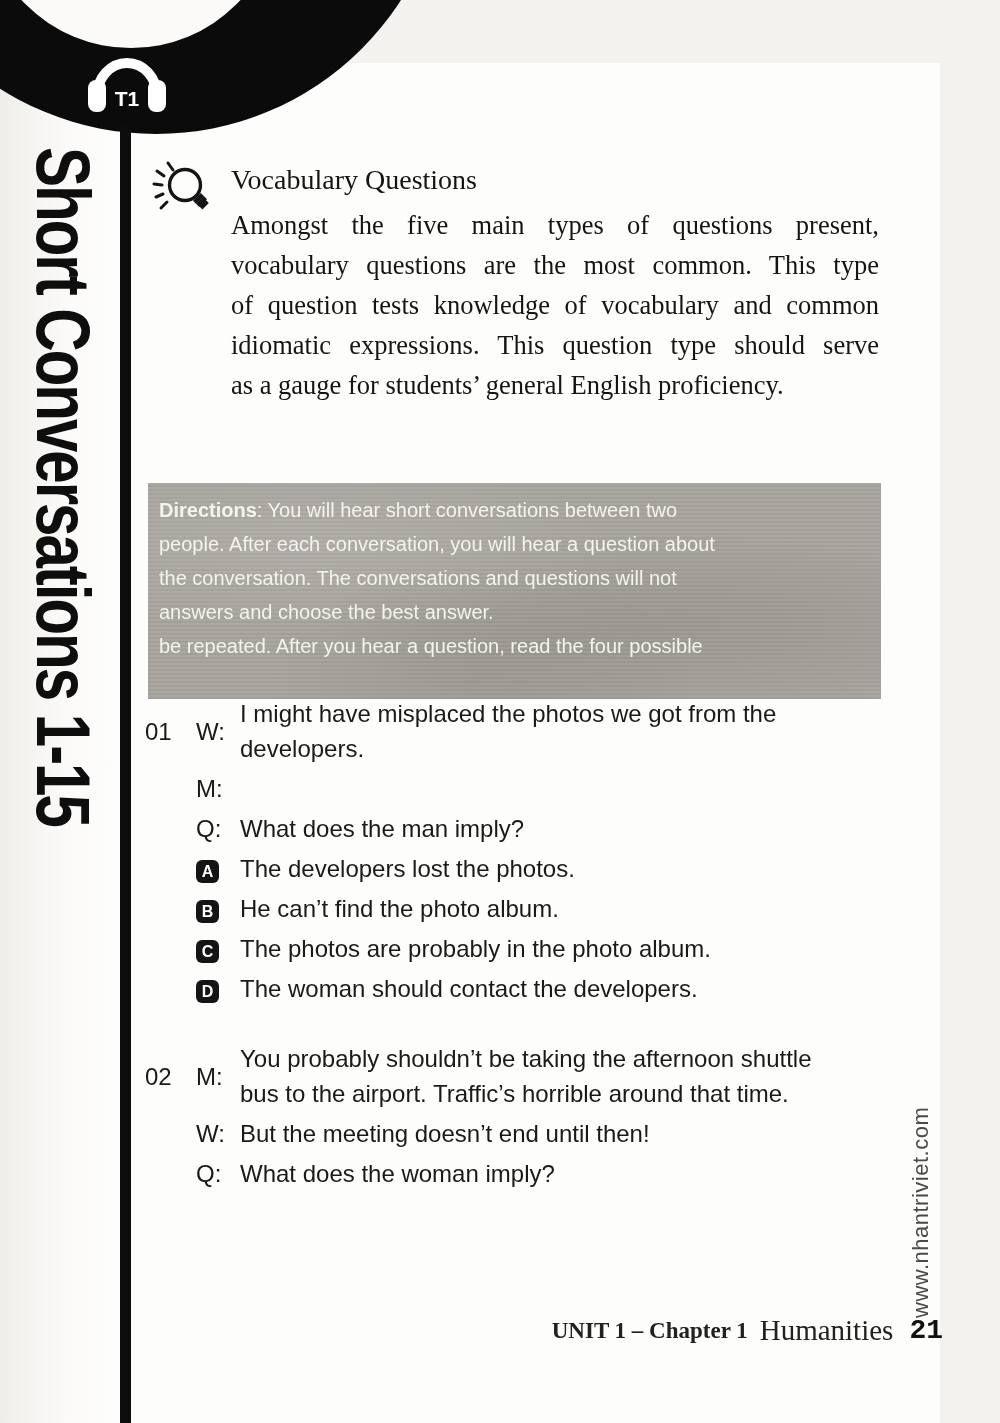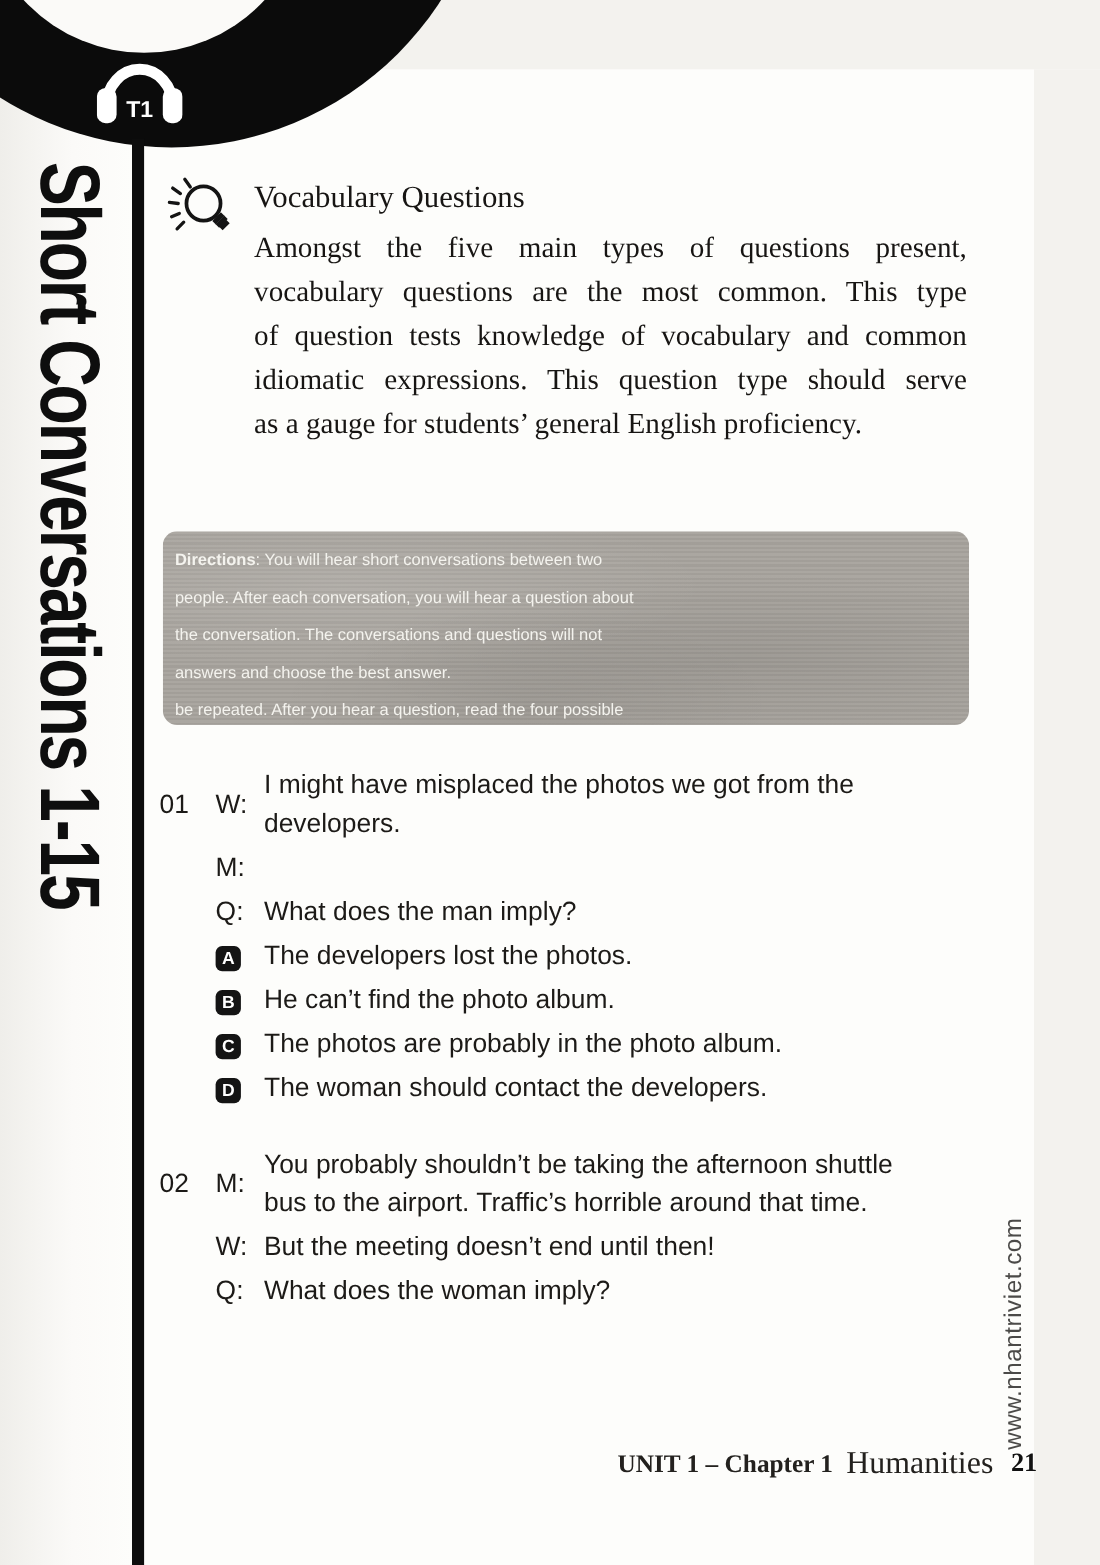--- a/index.html
+++ b/index.html
@@ -32,29 +32,29 @@
   
   .bulb{position:absolute;left:146px;top:158px;}
   
   .tip{position:absolute;left:231px;top:160px;width:648px;
     font-family:"Liberation Serif",serif;color:#171513;}
   .tip-title{font-size:28px;line-height:40px;margin-bottom:5px;}
   .tip-line{font-size:26.5px;line-height:40px;white-space:normal;}
   .tip-line.j{text-align:justify;text-align-last:justify;}
   
   .directions{
-    position:absolute;left:148px;top:483px;width:733px;height:176px;box-sizing:border-box;
+    position:absolute;left:148px;top:483px;width:733px;height:216px;box-sizing:border-box;
     padding:10px 11px;overflow:hidden;
     background-color:#a8a49e;
     background-image:
       radial-gradient(ellipse at 22% 28%, rgba(255,255,255,0.10), transparent 42%),
       radial-gradient(ellipse at 72% 65%, rgba(0,0,0,0.07), transparent 48%),
       radial-gradient(ellipse at 45% 90%, rgba(0,0,0,0.05), transparent 40%),
       repeating-linear-gradient(0deg, rgba(0,0,0,0.035) 0 2px, rgba(255,255,255,0.03) 2px 4px);
-    color:#f4f3ee;font-size:15px;line-height:34px;border-radius:13px;
+    color:#f4f3ee;font-size:20px;line-height:34px;
   }
   .dir-line{white-space:nowrap;}
   .dir-line strong{font-weight:bold;}
   
   .questions{position:absolute;left:145px;top:696px;width:735px;color:#1c1a17;
     font-size:24px;line-height:35px;}
   .row{display:flex;align-items:center;margin-bottom:5px;}
   .qnum{width:51px;flex:0 0 51px;}
   .spk{width:44px;flex:0 0 44px;}
   .txt{flex:1;}
@@ -68,21 +68,21 @@
   
   .watermark{
     position:absolute;left:908px;top:1318px;transform-origin:0 0;transform:rotate(-90deg);
     font-size:22px;letter-spacing:0.5px;color:#4b4a48;white-space:nowrap;
   }
   
   .footer{position:absolute;top:1314px;right:57px;display:flex;align-items:center;
     font-family:"Liberation Serif",serif;color:#23211e;}
   .f-unit{font-weight:bold;font-size:23px;}
   .f-section{font-size:29px;margin-left:12px;}
-  .f-page{font-family:Liberation Serif, serif;font-weight:bold;font-size:24px;margin-left:16px;color:#111;}
+  .f-page{font-family:Liberation Mono, monospace;font-weight:bold;font-size:28px;margin-left:16px;color:#111;}
 </style>
 </head>
 <body>
 
 <div class="top-band"></div>
 <div class="right-band"></div>
 <div class="left-band"></div>
 
 <div class="ring-outer"></div>
 <div class="ring-inner"></div>

